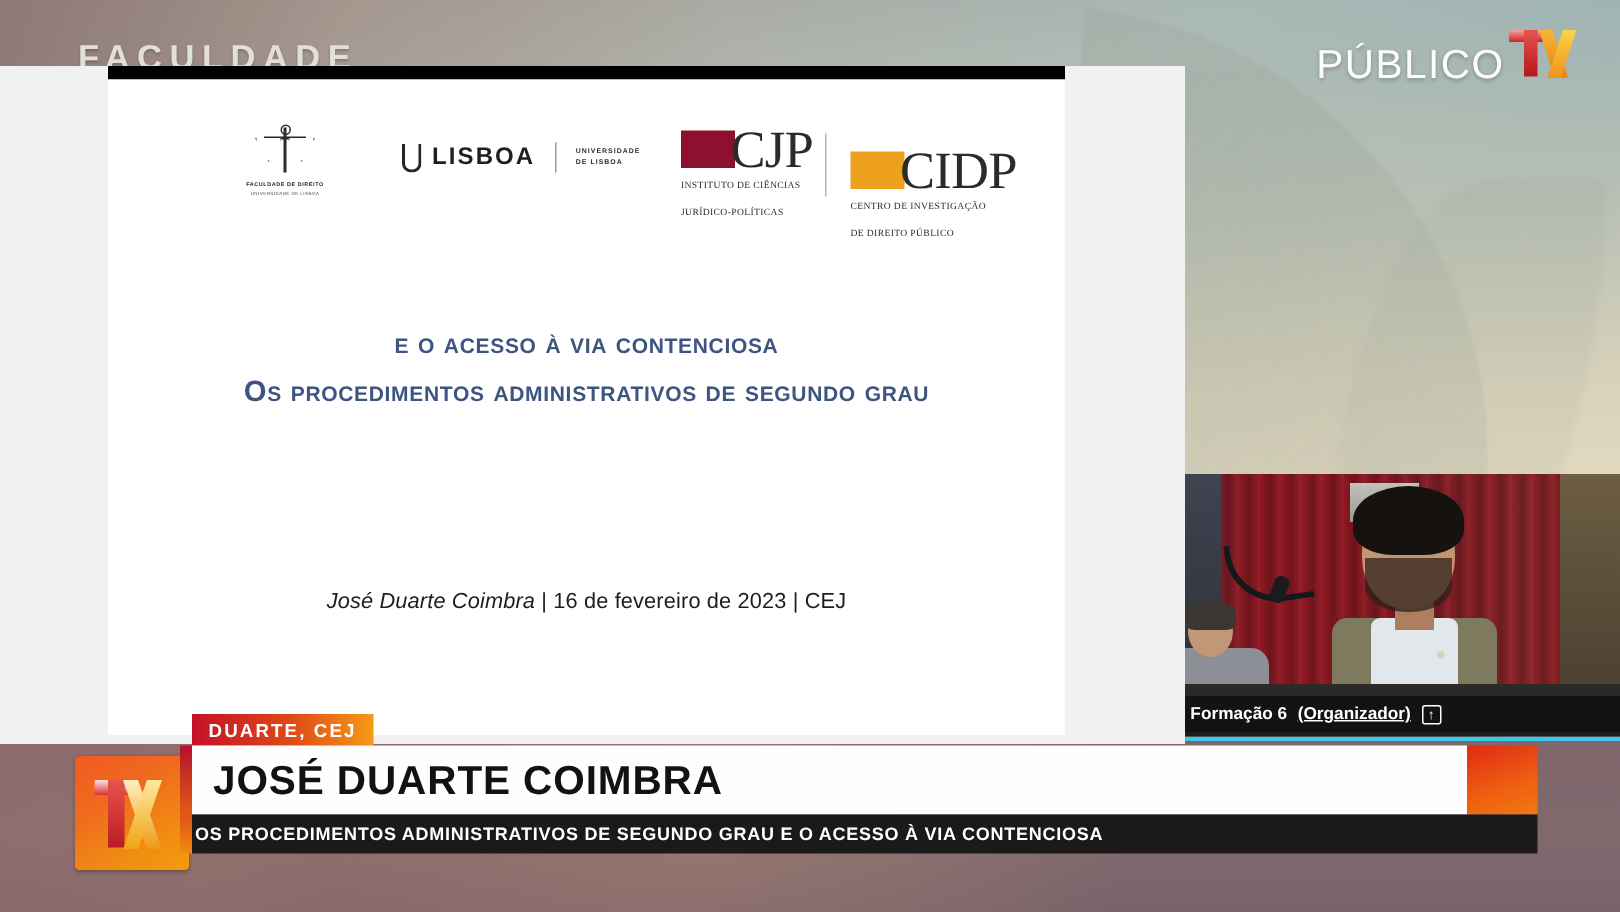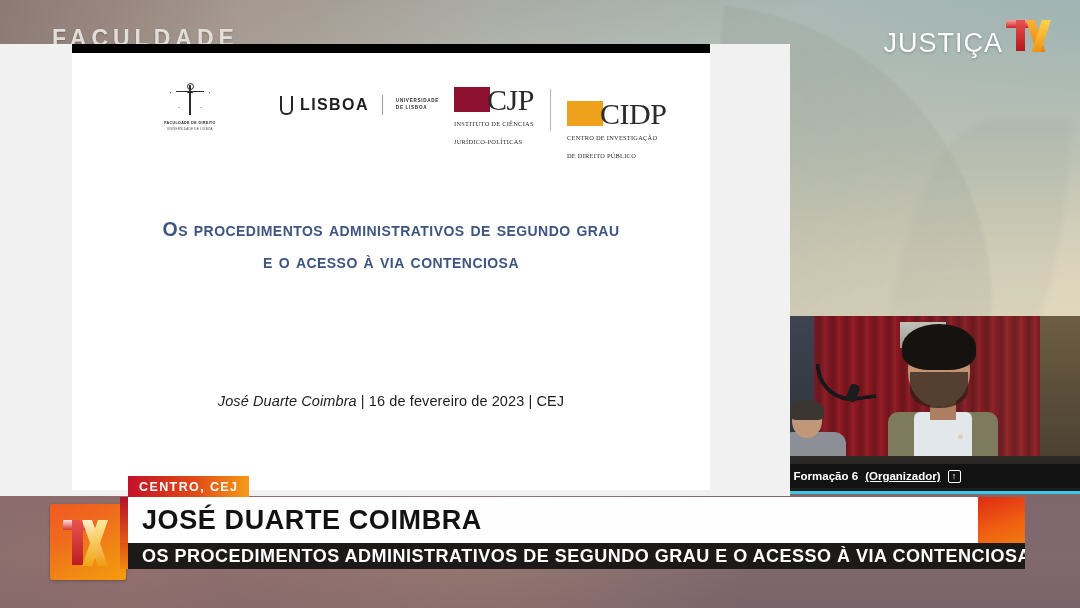--- a/index.html
+++ b/index.html
@@ -99,38 +99,38 @@
   .scales { width:34px; height:34px; margin:0 auto; position:relative; }
   .scales .post { position:absolute; left:16px; top:2px; width:1.6px; height:30px; background:#2b2b2b; }
   .scales .beam { position:absolute; left:3px; top:8px; width:28px; height:1.6px; background:#2b2b2b; }
   .scales .knob { position:absolute; left:13.5px; top:0px; width:7px; height:7px; border:1.4px solid #2b2b2b; border-radius:50%; background:#fff;}
   .tri { position:absolute; top:9px; width:18px; height:16px; border:1.3px solid #2b2b2b; border-top:none;
          clip-path:polygon(0 0,100% 0,50% 100%); background:#fff; }
   .tri.l { left:-3px; } .tri.r { left:19px; }
   .logo-fd .l1 { font-size:3.6px; letter-spacing:.4px; color:#262626; margin-top:4px; font-weight:bold;}
   .logo-fd .l2 { font-size:3px; letter-spacing:.3px; color:#4b4b4b; margin-top:1.5px; }
 
-  .logo-ulisboa { position:absolute; left:208px; top:14px; display:flex; align-items:center; gap:7px; }
+  .logo-ulisboa { position:absolute; left:196px; top:14px; display:flex; align-items:center; gap:7px; }
   .ul-u {
     width:13px; height:19px; border:2.6px solid #262626; border-top:none;
     border-radius:0 0 6px 6px;
   }
   .ul-word { font-size:16px; font-weight:bold; letter-spacing:1.4px; color:#1f1f1f; }
   .ul-div { width:1px; height:20px; background:#9a9a9a; margin:0 6px; }
   .ul-sub { font-size:4.6px; line-height:1.45; letter-spacing:.7px; color:#2c2c2c; font-weight:bold; }
 
   .logo-icjp { position:absolute; left:382px; top:6px; }
   .logo-cidp { position:absolute; left:495px; top:20px; }
   .inst { display:block; }
   .inst .top { display:flex; align-items:flex-end; }
   .inst .blk { width:36px; height:25px; }
   .icjp .blk { background:#8d1030; }
   .cidp .blk { background:#eda11d; }
   .inst .acr {
-    font-family:"Liberation Serif", serif; font-size:30px; line-height:25px;
+    font-family:"Liberation Serif", serif; font-size:35px; line-height:25px;
     color:#2b2b2b; margin-left:-3px; letter-spacing:-.5px;
   }
   .inst .sub {
     font-family:"Liberation Serif", serif; font-size:6.4px; line-height:1.42;
     color:#2b2b2b; letter-spacing:.25px; margin-top:3px;
   }
   .inst-div { position:absolute; left:478px; top:8px; width:1px; height:42px; background:#b5b5b5; }
 
   
   #slide-title {
@@ -286,40 +286,40 @@
   }
   #subtitle-bar {
     position:absolute; left:128px; top:543px; width:897px; height:26px;
     background:#1c1a19; display:flex; align-items:center;
   }
   #subtitle-bar .accent {
     position:absolute; left:-8px; top:0; width:8px; height:26px;
     background:linear-gradient(to bottom,#e05216,#f08a10);
   }
   #subtitle-text {
-    margin-left:14px; color:#ffffff; font-size:18px; font-weight:bold; letter-spacing:.5px;
+    margin-left:2px; color:#ffffff; font-size:12px; font-weight:bold; letter-spacing:.5px;
     white-space:nowrap; overflow:hidden;
   }
 </style>
 </head>
 <body>
 
 <div id="bg-stage">
   <div class="bg-upper">
     <div class="bg-swoosh"></div>
     <div class="bg-swoosh2"></div>
   </div>
   <div class="bg-topband"></div>
   <div class="bg-lower"></div>
 </div>
 
 <div id="watermark-datajuris">FACULDADE</div>
 
 <div id="brand-justica-ta">
-  <span class="word">JUSTIÇA</span>
+  <span class="word">PÚBLICO</span>
   <span class="ta-mark">
     <span class="t-bar"></span>
       <span class="t-stem"></span>
     <span class="a-l"></span>
       <span class="a-r"></span>
   </span>
 </div>
 
 <div id="slide-shell"></div>
 <div id="slide-topbar"></div>
@@ -369,22 +369,22 @@
         <span class="acr">CIDP</span>
       </span>
       <span class="sub">
         <span>CENTRO DE INVESTIGAÇÃO</span><br>
         <span>DE DIREITO PÚBLICO</span>
       </span>
     </div>
   </div>
 
   <div id="slide-title">
+    <span class="ln">e o acesso à via contenciosa</span>
     <span class="ln">Os procedimentos administrativos de segundo grau</span>
-    <span class="ln">e o acesso à via contenciosa</span>
   </div>
 
   <div id="slide-byline">
     <span class="nm">José Duarte Coimbra</span><span> | 16 de fevereiro de 2023 | CEJ</span>
   </div>
 </div>
 
 <div id="video-tile">
   <div class="vid-bg"></div>
   <div class="vid-curtain"></div>
@@ -416,21 +416,21 @@
   <div id="ta-logo-box">
     <span class="mark">
       <span class="t-bar"></span>
         <span class="t-stem"></span>
       <span class="a-l"></span>
         <span class="a-r"></span>
     </span>
   </div>
 </div>
 
-<div id="badge-location">CENTRO, CEJ</div>
+<div id="badge-location">DUARTE, CEJ</div>
 
 <div id="name-bar">
   <span class="accent"></span>
   <span id="speaker-name">JOSÉ DUARTE COIMBRA</span>
 </div>
 <div id="name-bar-tail"></div>
 
 <div id="subtitle-bar">
   <span class="accent"></span>
   <span id="subtitle-text">OS PROCEDIMENTOS ADMINISTRATIVOS DE SEGUNDO GRAU E O ACESSO À VIA CONTENCIOSA</span>

